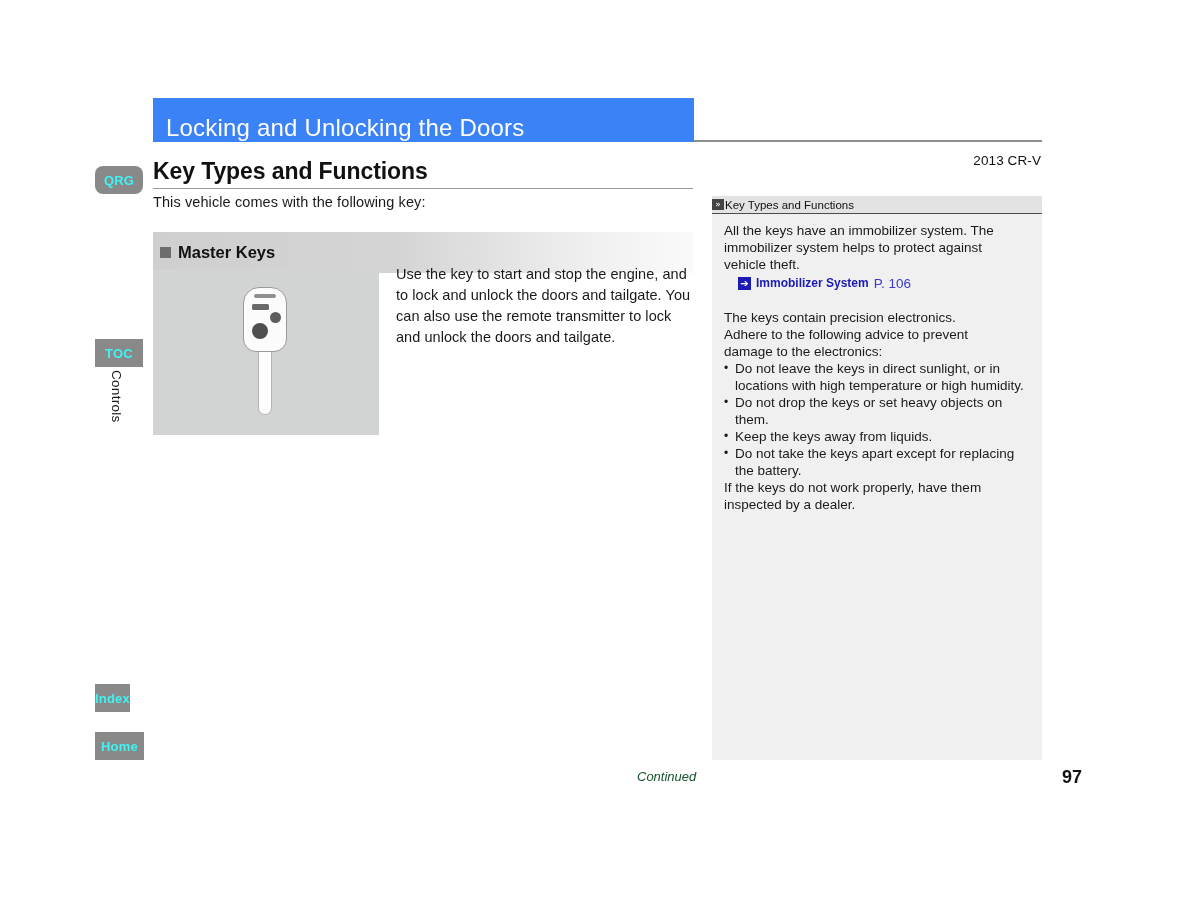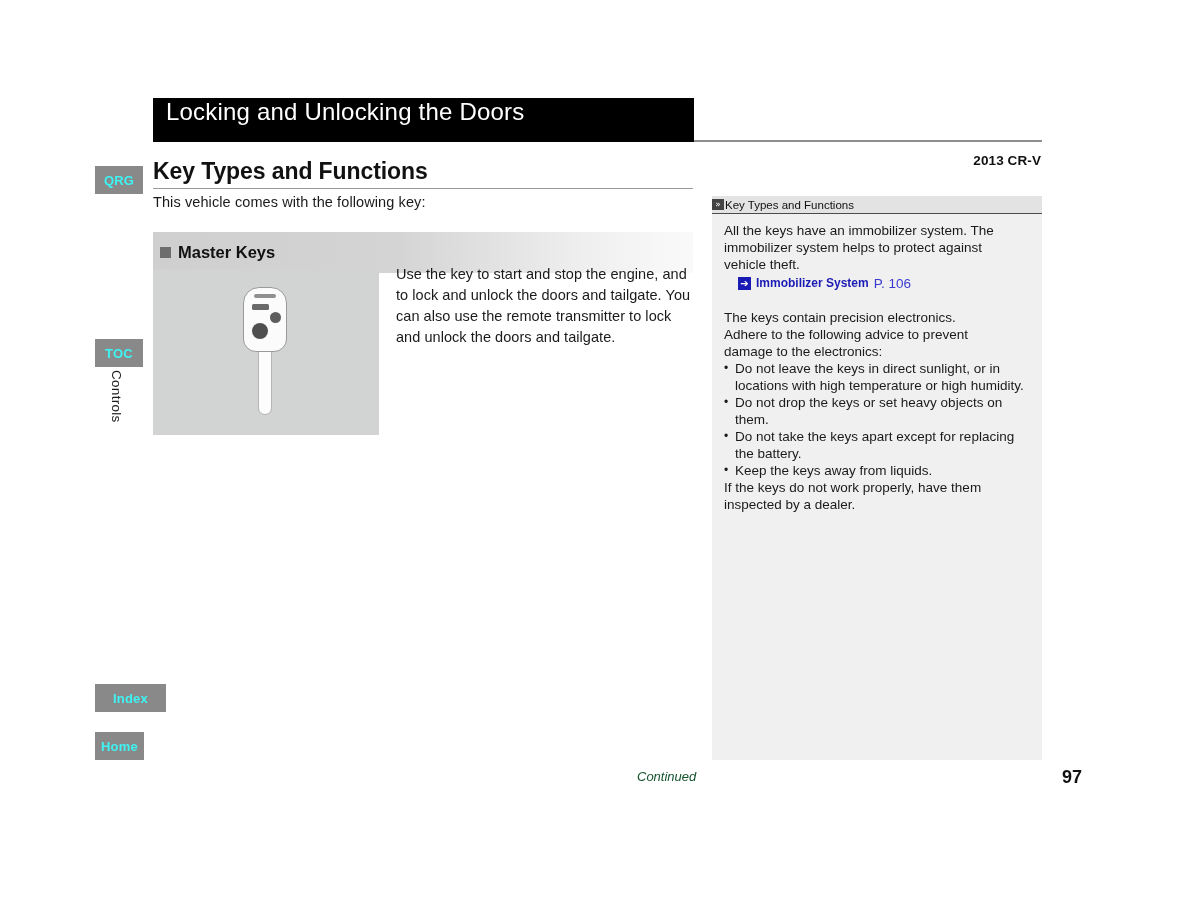--- a/index.html
+++ b/index.html
@@ -20,23 +20,23 @@
     inset: 0;
   }
 
   
   #title-bar {
     position: absolute;
     left: 153px;
     top: 98px;
     width: 541px;
     height: 44px;
-    background: #000000;
+    background: #3b82f6;
     display: flex;
-    align-items: flex-start;
+    align-items: flex-end;
   }
   #title-bar .title-text {
     color: #ffffff;
     font-size: 24px;
     letter-spacing: 0.2px;
     padding-left: 13px;
     font-weight: 400;
   }
   #title-rule {
     position: absolute;
@@ -46,44 +46,44 @@
     height: 2px;
     background: #8f8f8f;
   }
 
   
   #model-label {
     position: absolute;
     right: 159px;
     top: 153px;
     font-size: 13.5px;
-    font-weight: bold;
+    font-weight: normal;
     color: #111;
     letter-spacing: 0.1px;
   }
 
   
   .nav-tab {
     position: absolute;
     left: 95px;
     width: 48px;
     height: 28px;
     background: #898989;
     color: #3ff3f3;
     font-size: 13px;
     font-weight: bold;
     display: flex;
     align-items: center;
     justify-content: center;
     cursor: pointer;
     letter-spacing: 0.2px;
   }
-  #tab-qrg  { top: 166px; }
+  #tab-qrg  { top: 166px; border-radius: 8px; }
   #tab-toc  { top: 339px; }
-  #tab-index{ top: 684px; width: 71px; }
+  #tab-index{ top: 684px; width: 35px; }
   #tab-home { top: 732px; width: 49px; }
 
   #section-label {
     position: absolute;
     left: 109px;
     top: 370px;
     font-size: 13.5px;
     color: #1a1a1a;
     writing-mode: vertical-rl;
     text-orientation: mixed;
@@ -388,22 +388,22 @@
         <span class="xref-icon">➔</span>
         <span class="xref-title">Immobilizer System</span>
         <span class="xref-page">P. 106</span>
       </div>
       <div class="sp-gap"></div>
       <p class="sp-para">The keys contain precision electronics.</p>
       <p class="sp-para">Adhere to the following advice to prevent damage to the electronics:</p>
       <ul class="sp-list">
         <li>Do not leave the keys in direct sunlight, or in locations with high temperature or high humidity.</li>
         <li>Do not drop the keys or set heavy objects on them.</li>
+        <li>Keep the keys away from liquids.</li>
         <li>Do not take the keys apart except for replacing the battery.</li>
-        <li>Keep the keys away from liquids.</li>
       </ul>
       <p class="sp-para">If the keys do not work properly, have them inspected by a dealer.</p>
     </div>
   </div>
 
   <div id="footer-continued">Continued</div>
   <div id="page-number">97</div>
 
 </div>
 

